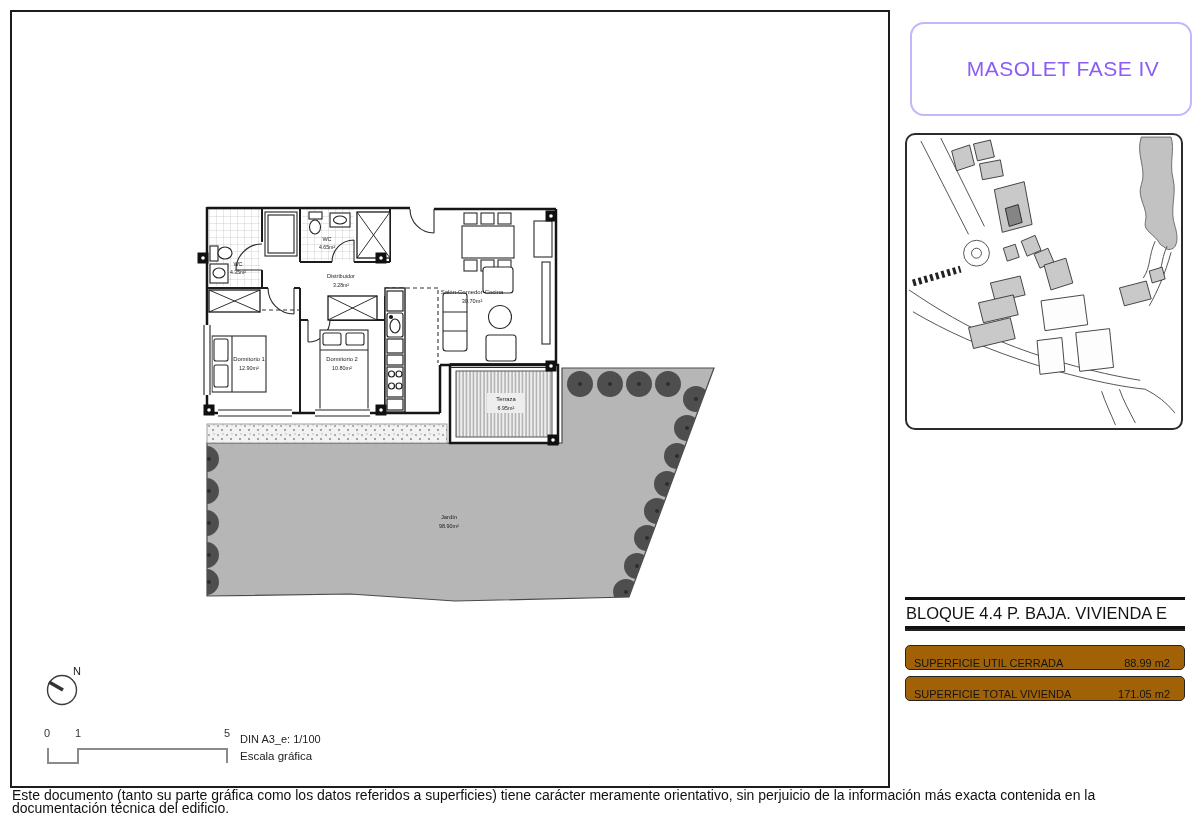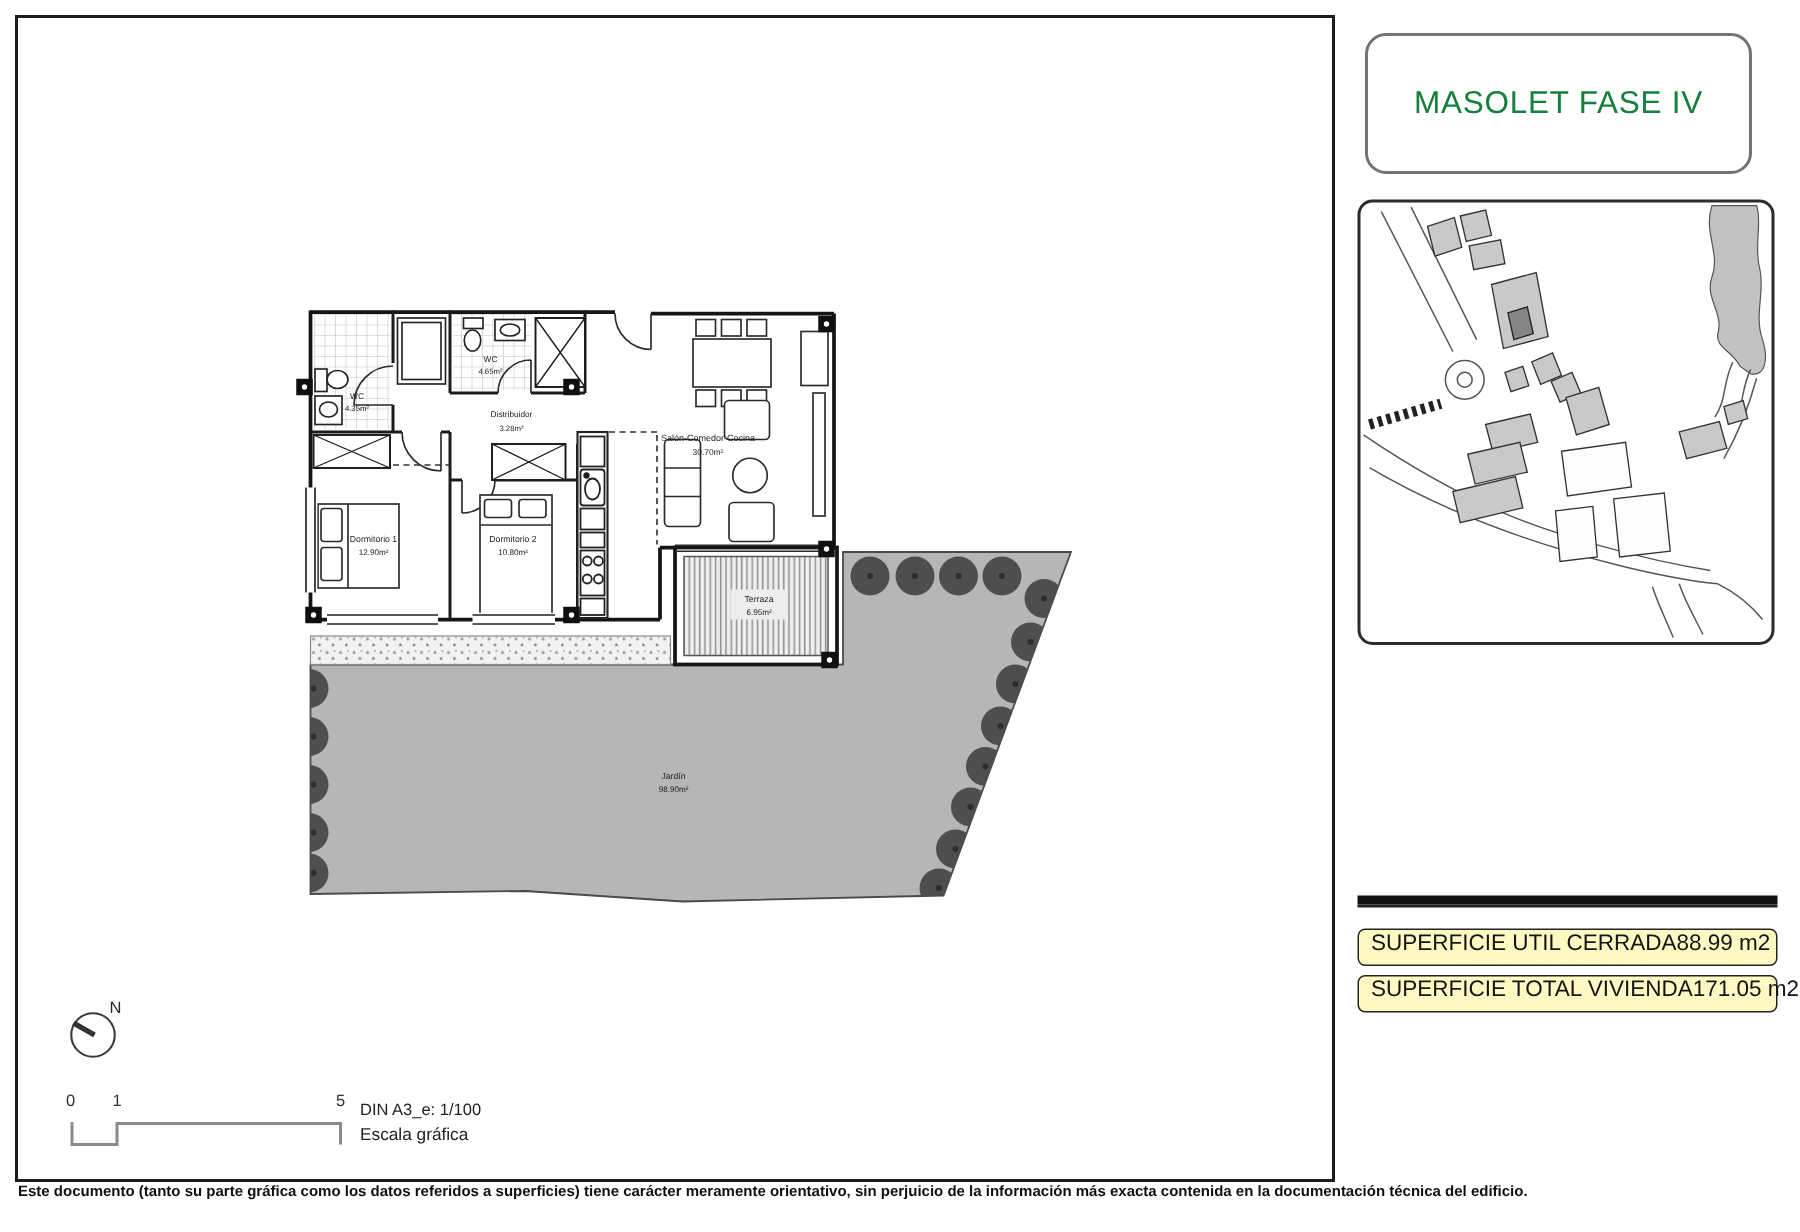--- a/index.html
+++ b/index.html
@@ -4,39 +4,39 @@
 <style>
   html,body{margin:0;padding:0;}
   body{
     width:1200px;height:821px;position:relative;background:#ffffff;
     font-family:"Liberation Sans",sans-serif;color:#1a1a1a;overflow:hidden;
   }
   .main-border{position:absolute;left:10px;top:10px;width:876px;height:774px;border:2px solid #1c1c1c;}
   .plan-svg{position:absolute;left:0;top:0;}
   .title-box{
     position:absolute;left:910px;top:22px;width:254px;height:90px;
-    border:2px solid #737373;border-radius:14px;
+    border:2px solid #c4b5fd;border-radius:14px;
     display:flex;align-items:center;justify-content:center;
-    font-size:21px;letter-spacing:.5px;color:#15803d;
+    font-size:21px;letter-spacing:.5px;color:#8b5cf6;padding-left:24px;
   }
   .map-box{
     position:absolute;left:905px;top:133px;width:274px;height:293px;
     border:2px solid #2b2b2b;border-radius:10px;overflow:hidden;background:#fff;
   }
   .info{position:absolute;left:905px;top:597px;width:280px;}
   .rule-thick{height:3px;background:#111;}
   .rule-thin{height:1.5px;background:#222;}
   .info-title{font-size:16.5px;padding:4px 0 3px 1px;color:#141414;white-space:nowrap;}
   .surfaces{margin-top:14px;display:flex;flex-direction:column;gap:6px;}
   .srow{
     height:23px;border:1.6px solid #242424;border-radius:5px;
-    display:flex;align-items:flex-start;justify-content:space-between;
-    padding:0 14px 0 8px;font-size:15px;color:#141414;background:#fef9c3;white-space:nowrap;
+    display:flex;align-items:flex-end;justify-content:space-between;
+    padding:0 14px 0 8px;font-size:11px;color:#141414;background:#a16207;white-space:nowrap;
   }
-  .footer{position:absolute;left:12px;top:789px;width:1182px;font-size:10px;line-height:12.5px;color:#101010;font-weight:bold;}
+  .footer{position:absolute;left:12px;top:789px;width:1182px;font-size:14px;line-height:12.5px;color:#101010;}
   svg text{font-family:"Liberation Sans",sans-serif;}
 </style>
 </head>
 <body>
 
 <div class="main-border"></div>
 
 <svg class="plan-svg" width="890" height="790" viewBox="0 0 890 790">
   <defs>
     <pattern id="tile" width="7" height="7" patternUnits="userSpaceOnUse">
@@ -388,20 +388,21 @@
     <g fill="#fdfdfd" stroke="#333" stroke-width="0.9">
       <polygon points="135,167 178,161 182,191 139,197"></polygon>
       <polygon points="131,207 156,204 159,238 134,241"></polygon>
       <polygon points="170,199 204,195 208,234 174,238"></polygon>
     </g>
   </svg>
 </div>
 
 <div class="info">
   <div class="rule-thick"></div>
+  <div class="info-title">BLOQUE 4.4 P. BAJA. VIVIENDA E</div>
   <div class="rule-thick"></div>
   <div class="rule-thin"></div>
   <div class="surfaces">
     <div class="srow">
       <span>SUPERFICIE UTIL CERRADA</span>
       <span>88.99 m2</span>
     </div>
     <div class="srow">
       <span>SUPERFICIE TOTAL VIVIENDA</span>
       <span>171.05 m2</span>

